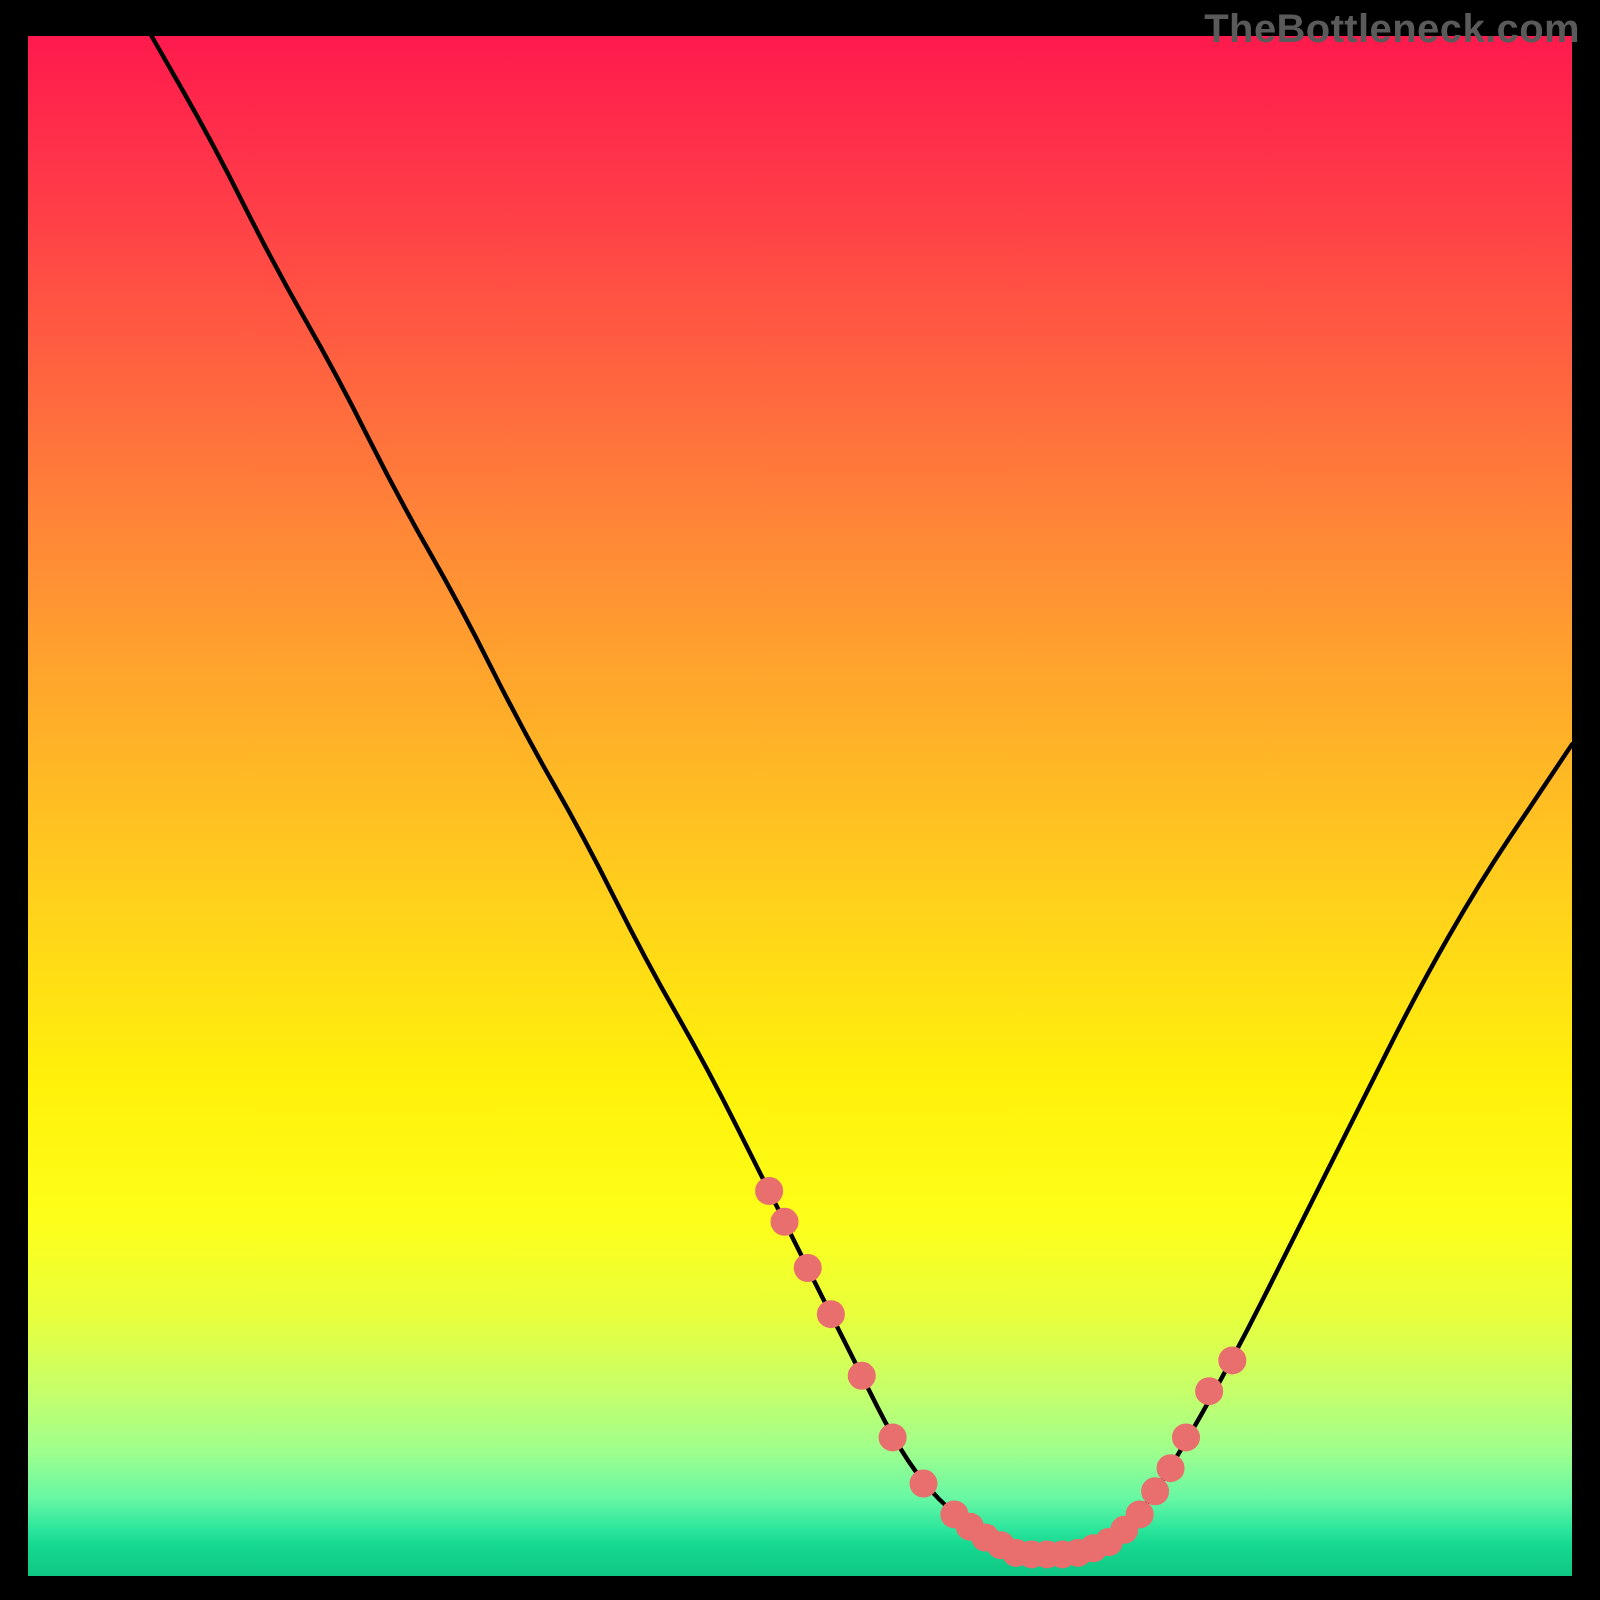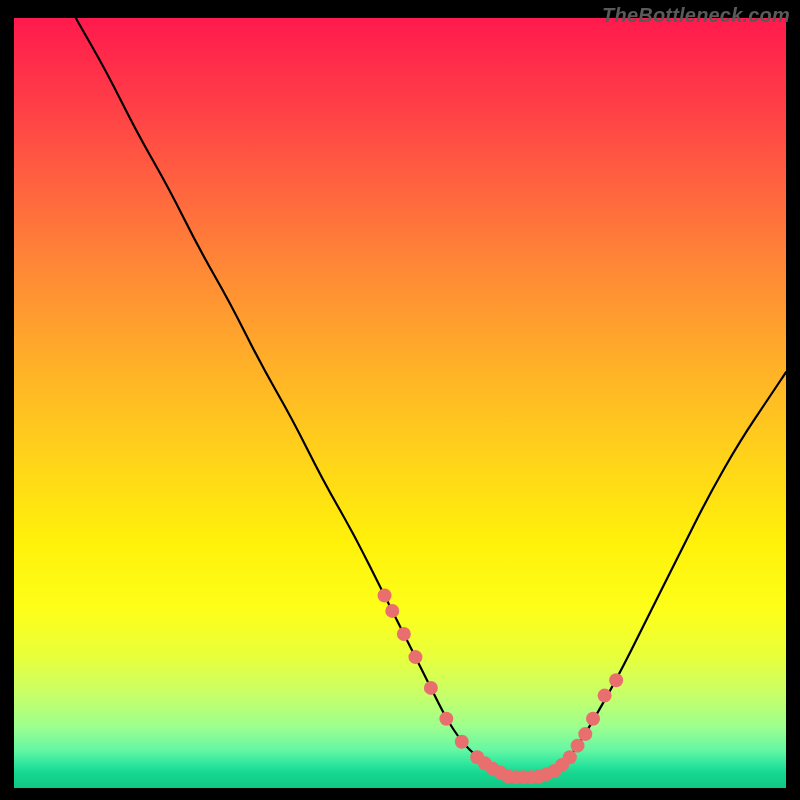--- a/index.html
+++ b/index.html
@@ -9,21 +9,20 @@
     height: 800px;
     background: #000;
     overflow: hidden;
     font-family: Arial, Helvetica, sans-serif;
   }
   .stage {
     position: relative;
     width: 800px;
     height: 800px;
     background: #000;
-    font-style: italic;
   }
   .watermark {
     position: absolute;
     top: 4px;
     right: 10px;
     color: #5a5a5a;
     font-size: 20px;
     font-weight: 600;
     letter-spacing: 0.2px;
     z-index: 30;

